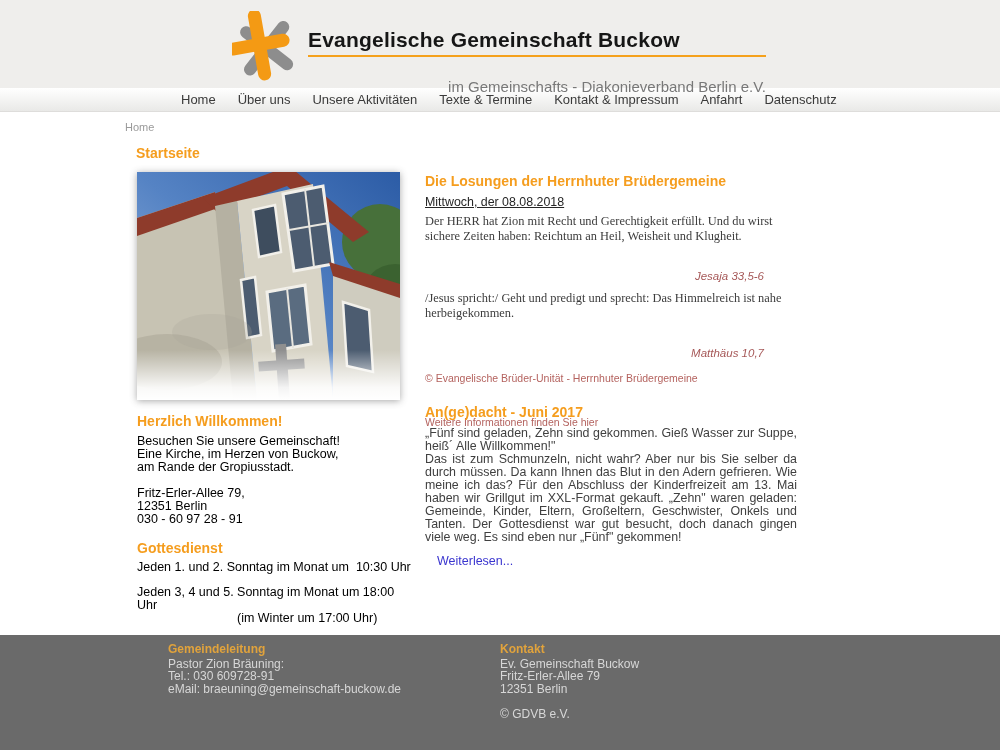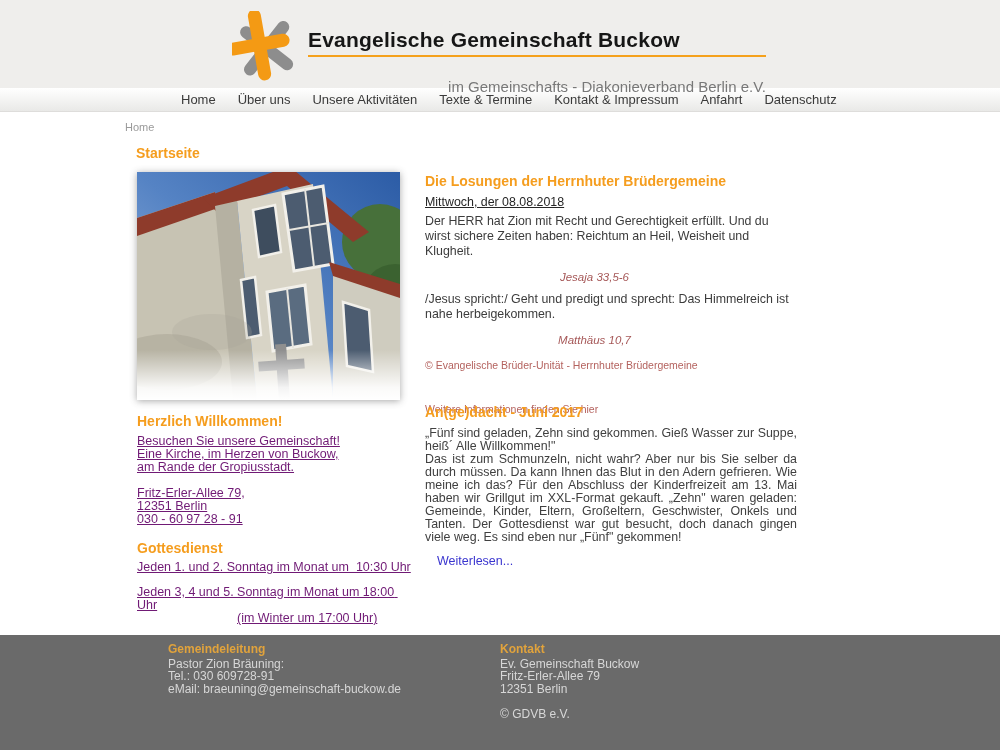--- a/index.html
+++ b/index.html
@@ -27,31 +27,31 @@
   .breadcrumb { position:absolute; left:125px; top:9px; font-size:11px; color:#9a9a9a; }
   .page-title { position:absolute; left:136px; top:33px; font-size:14px; font-weight:bold; color:#f59d1e; }
   .photo {
     position:absolute; left:137px; top:60px; width:263px; height:228px;
     box-shadow:0 1px 7px rgba(60,60,60,.45); background:#fff;
   }
   .photo svg { display:block; }
   
   .left-col { position:absolute; left:137px; top:302px; width:280px; font-size:12.5px; line-height:1.04; }
   .col-heading { font-size:14px; font-weight:bold; color:#f59d1e; margin-bottom:6px; }
-  .welcome-line, .service-line, .addr-line { color:#701a75; line-height:13px; white-space:pre-wrap;text-decoration:underline; }
+  .welcome-line, .service-line, .addr-line { color:#000000; line-height:13px; white-space:pre-wrap; }
   .addr-block { margin-top:13px; }
   .service-section { margin-top:15px; }
   .service-line-2 { margin-top:12px; }
   .service-line-3 { padding-left:100px; }
   
   .right-col { position:absolute; left:425px; top:61px; width:372px; font-size:12.4px; }
   .losungen-title, .andacht-title { font-size:14px; font-weight:bold; color:#f59d1e; }
   .losung-date { display:inline-block; margin-top:6px; color:#262626; text-decoration:underline; }
-  .verse { margin-top:5px; line-height:15px; color:#3c3c3c; }
-  .scripture-ref { margin-top:12px; padding-right:33px; text-align:center; font-style:italic; color:#a65858; font-size:11.5px; }
+  .verse { margin-top:5px; line-height:15px; color:#3c3c3c;font-family:Liberation Serif, serif; }
+  .scripture-ref { margin-top:26px; padding-right:33px; text-align:right; font-style:italic; color:#a65858; font-size:11.5px; }
   .verse-2 { margin-top:9px; }
   .copyright-block { margin-top:13px; font-size:10.5px; line-height:12px; color:#b4625e; }
   .more-info { cursor:pointer;margin-top:32px; }
   .andacht { position:absolute; left:0; top:231px; width:372px; }
   .andacht-text { margin-top:7px; text-align:justify; line-height:13px; color:#404040; }
   .read-more { display:inline-block; margin-top:10px; margin-left:12px; color:#3a35cf; font-size:12.5px; cursor:pointer; }
   
   .footer { position:relative; width:100%; height:115px; background:#6a6a6a; }
   .footer-col { position:absolute; top:8px; font-size:12px; line-height:12.5px; color:#d7d7d7; }
   .footer-col-left { left:168px; }

